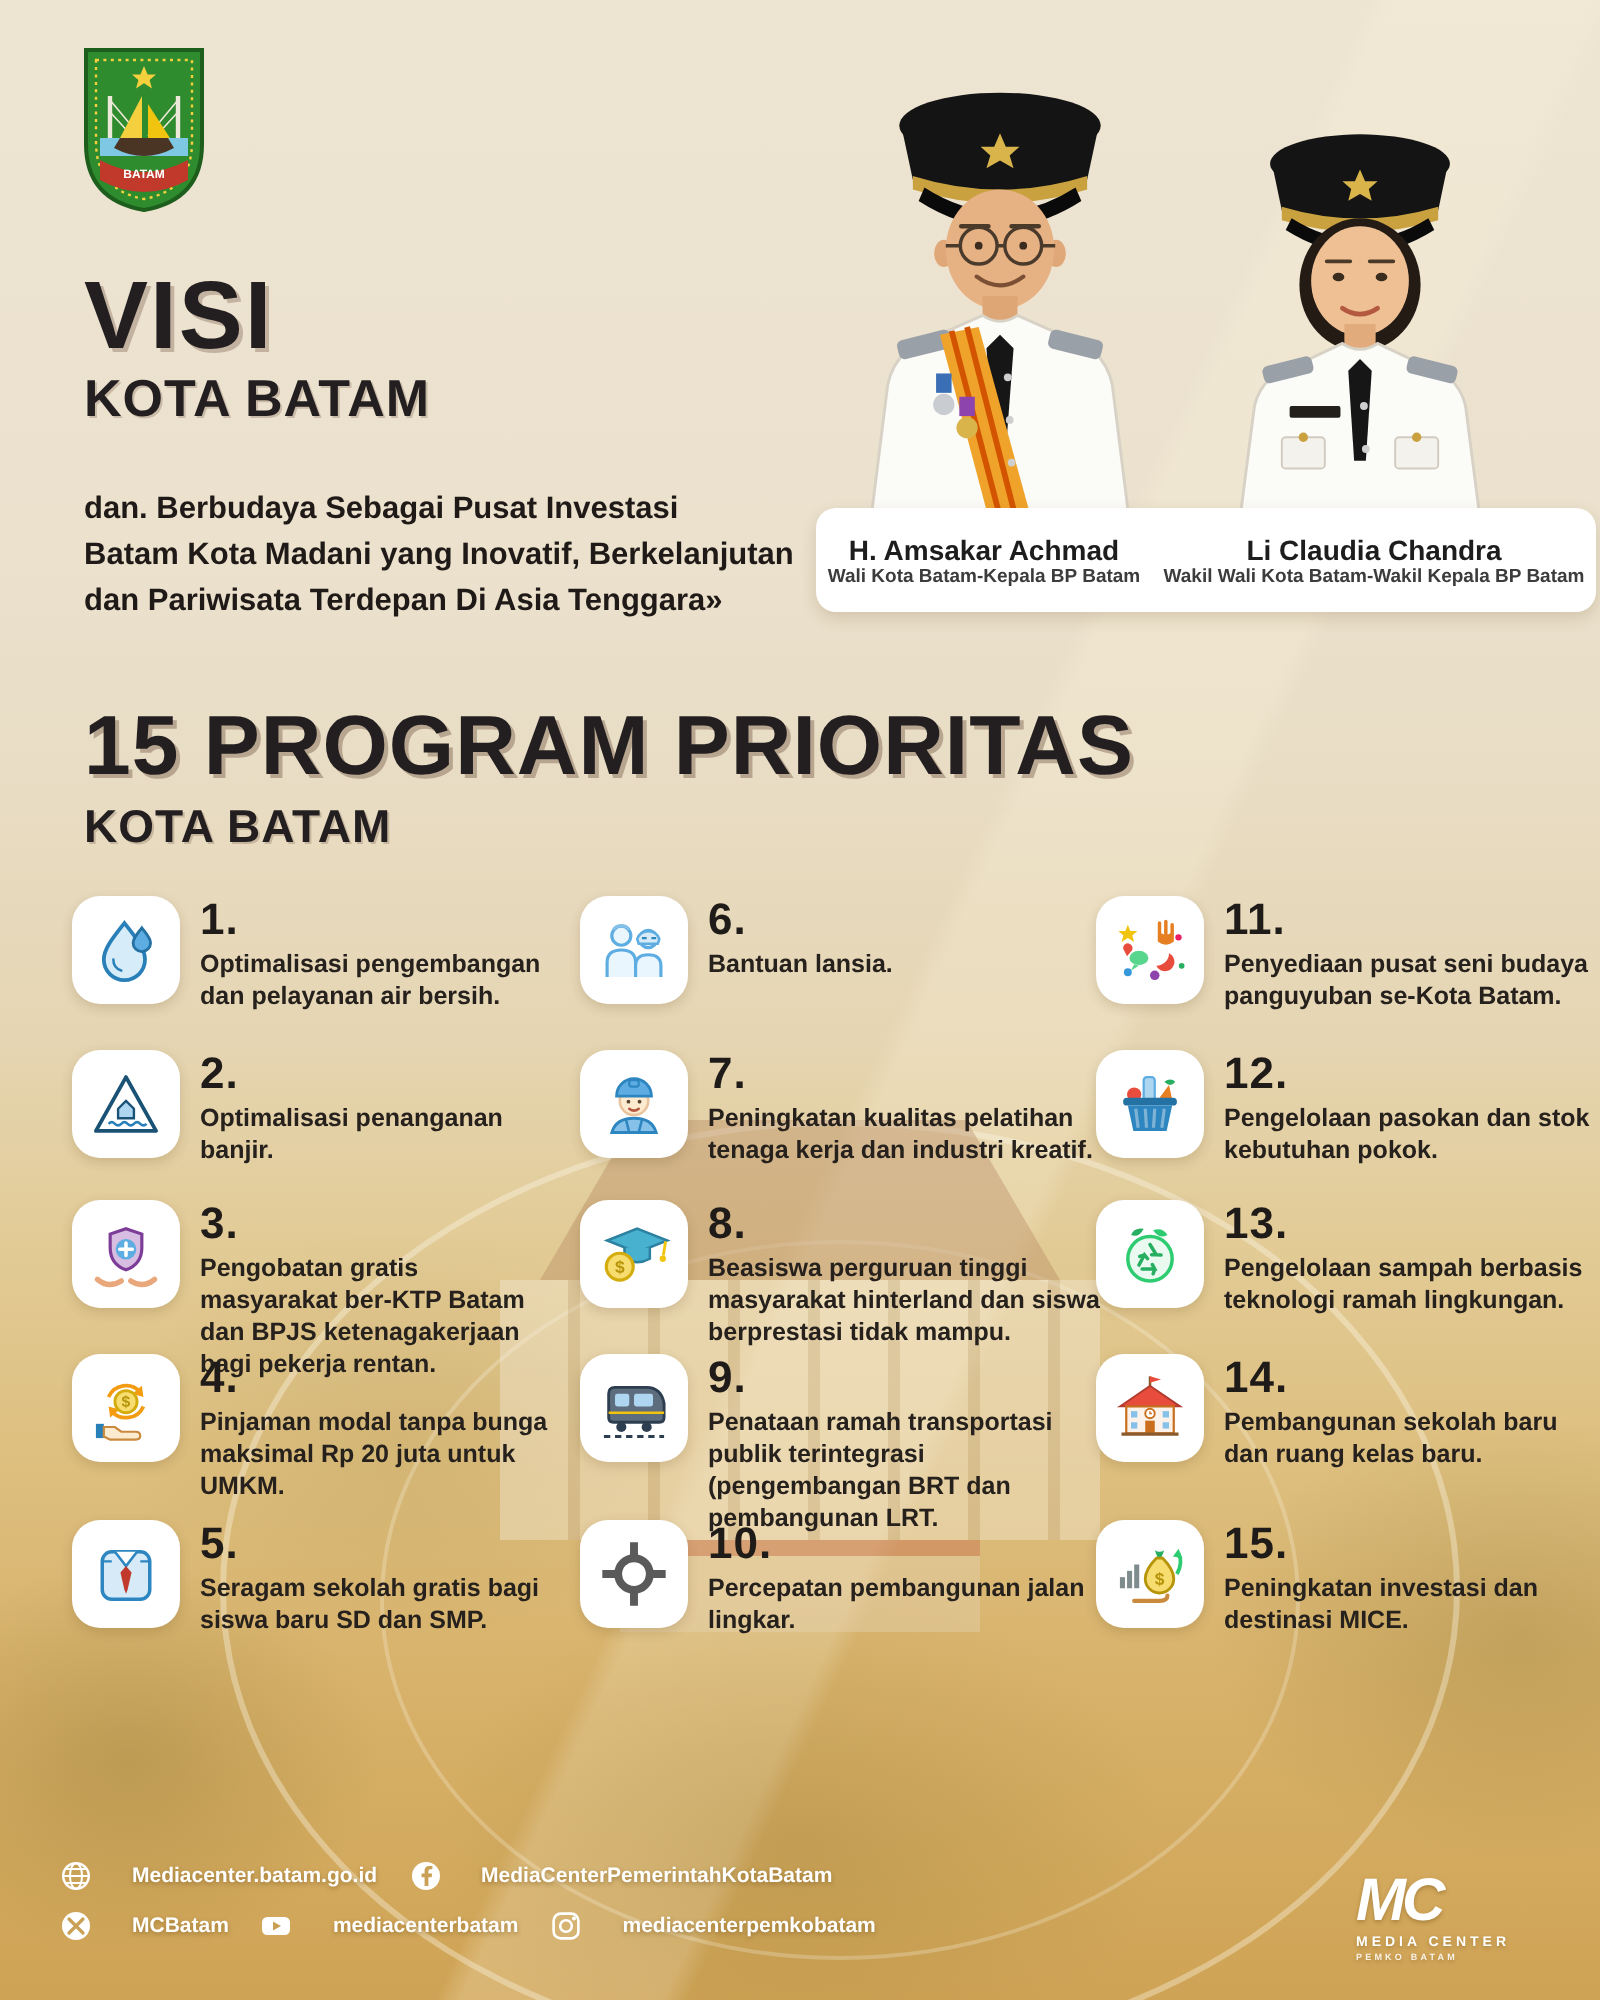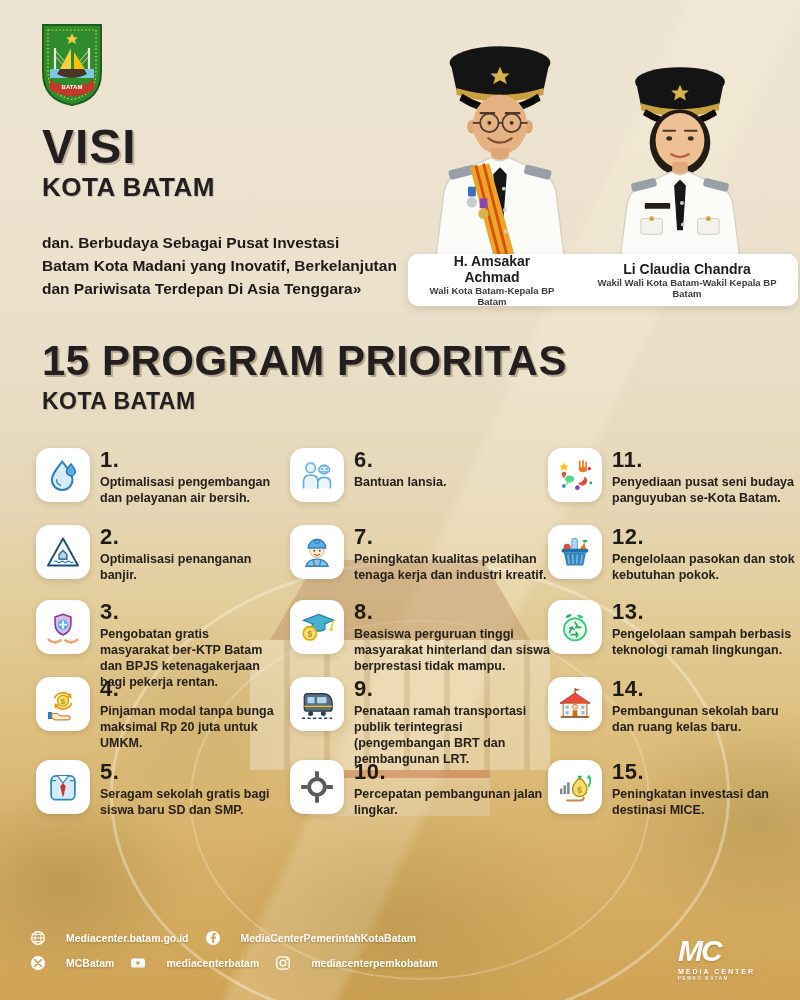--- a/index.html
+++ b/index.html
@@ -23,40 +23,40 @@
   .bg-building { position:absolute; left:240px; top:560px; width:320px; height:300px; opacity:.38; pointer-events:none; }
   .bb-roof { position:absolute; left:30px; top:0; width:260px; height:80px; background:#b5875f;
     clip-path:polygon(18% 0, 82% 0, 100% 100%, 0 100%); }
   .bb-wall { position:absolute; left:10px; top:80px; width:300px; height:130px; background:#f7efe0; }
   .bb-cols { position:absolute; left:10px; top:80px; width:300px; height:130px;
     background:repeating-linear-gradient(90deg, transparent 0 34px, rgba(160,130,90,.45) 34px 40px); }
   .bb-porch { position:absolute; left:70px; top:210px; width:180px; height:46px; background:#e8d6b8;
     border-top:8px solid #c4624a; }
   
   .emblem { position:absolute; left:40px; top:22px; width:64px; height:86px; }
-  .vision-block { position:absolute; left:42px; top:124px; width:380px; }
+  .vision-block { position:absolute; left:42px; top:136px; width:380px; }
   .vision-title { font-size:48px; font-weight:800; letter-spacing:1px; line-height:.95;
     text-shadow:2px 2px 0 rgba(70,35,20,.25); }
   .vision-subtitle { font-size:26px; font-weight:800; letter-spacing:.5px; margin-top:2px;
     text-shadow:1px 1px 0 rgba(70,35,20,.2); }
   .vision-lines { margin-top:28px; font-size:15.5px; font-weight:700; line-height:1.5; color:#1f1a17; }
   
   .officials { position:absolute; left:398px; top:18px; width:402px; height:292px; }
   .portrait { position:absolute; }
   .portrait-1 { left:10px; top:12px; width:184px; height:236px; }
   .portrait-2 { left:196px; top:36px; width:172px; height:212px; }
   .name-plate { position:absolute; left:10px; top:236px; width:390px; height:52px; background:#ffffff;
     border-radius:10px; box-shadow:0 3px 8px rgba(100,70,30,.18); display:flex; align-items:center; z-index:5; }
-  .name-col { text-align:center; padding:0 20px; }
+  .name-col { text-align:center; padding:0 4px; }
   .name-col-1 { width:168px; }
   .name-col-2 { flex:1; }
   .off-name { font-size:14px; font-weight:800; color:#1d1d1d; }
   .off-title { font-size:9.5px; font-weight:600; color:#3c3c3c; margin-top:0; }
   
-  .programs-heading { position:absolute; left:42px; top:340px; }
+  .programs-heading { position:absolute; left:42px; top:352px; }
   .ph-main { font-size:42px; font-weight:800; letter-spacing:.5px; line-height:1;
     text-shadow:2px 2px 0 rgba(70,35,20,.3); }
   .ph-sub { font-size:23px; font-weight:800; letter-spacing:.5px; margin-top:6px;
     text-shadow:1px 1px 0 rgba(70,35,20,.2); }
   
   .programs-grid { position:absolute; left:36px; top:448px; width:750px; display:grid;
     grid-template-columns:254px 258px 238px;
     grid-template-rows:77px 75px 77px 83px 95px;
     grid-auto-flow:column; }
   .program-item { display:flex; gap:10px; align-items:flex-start; }

